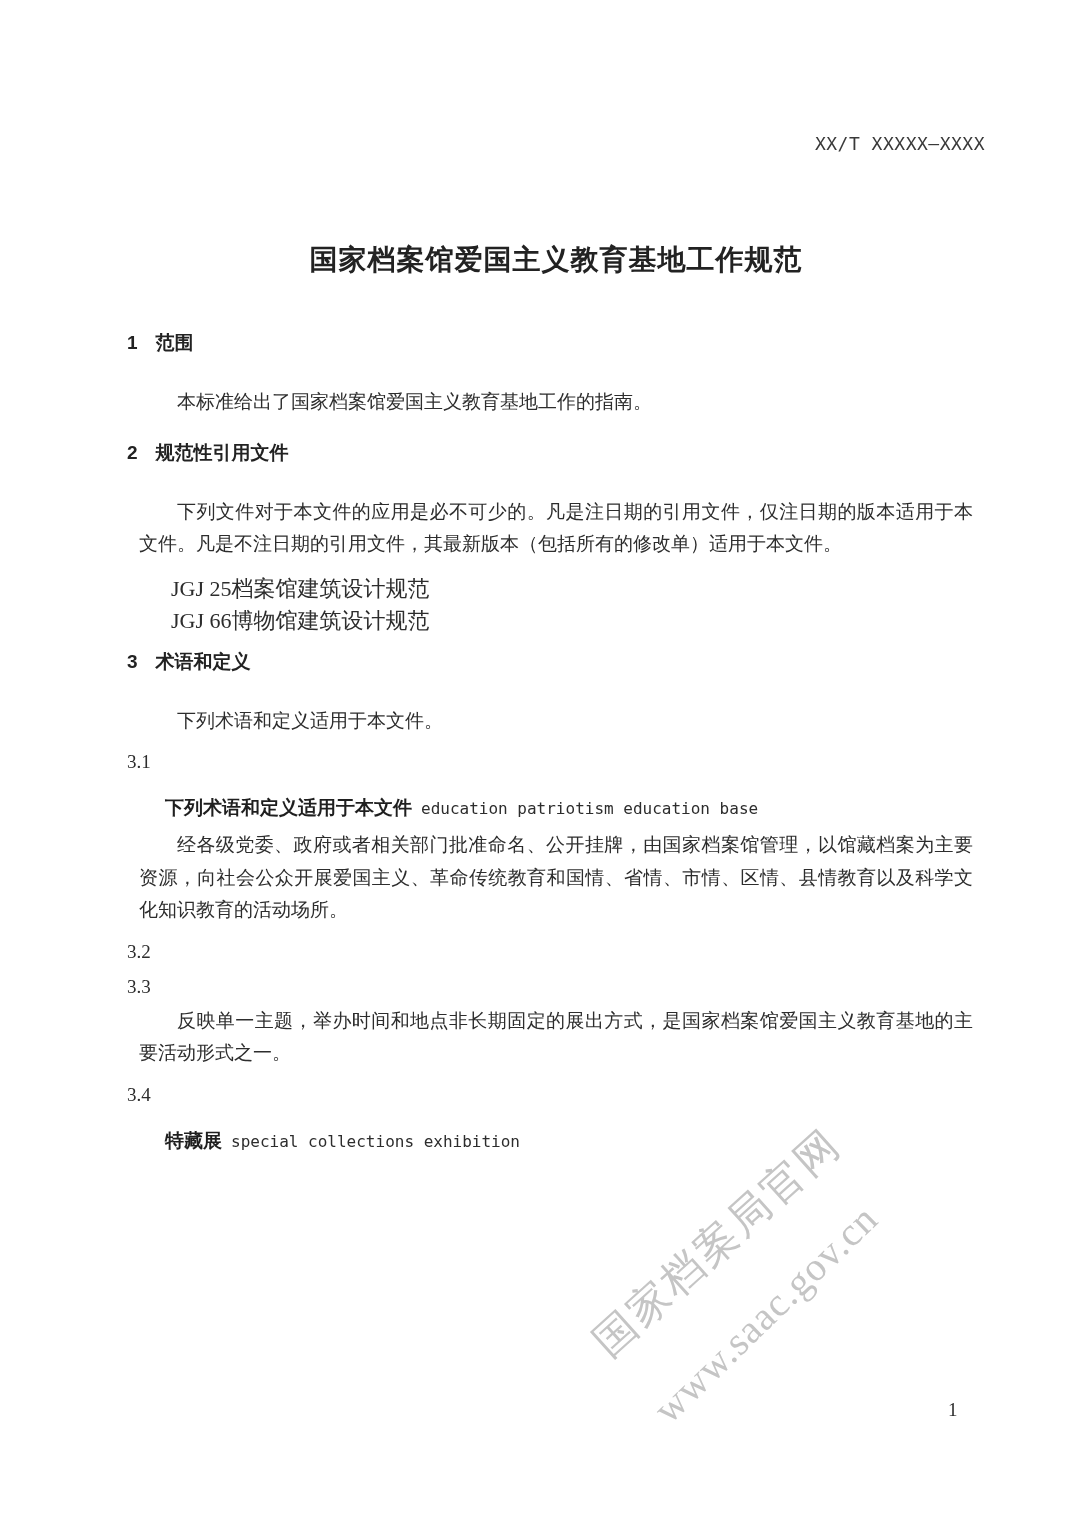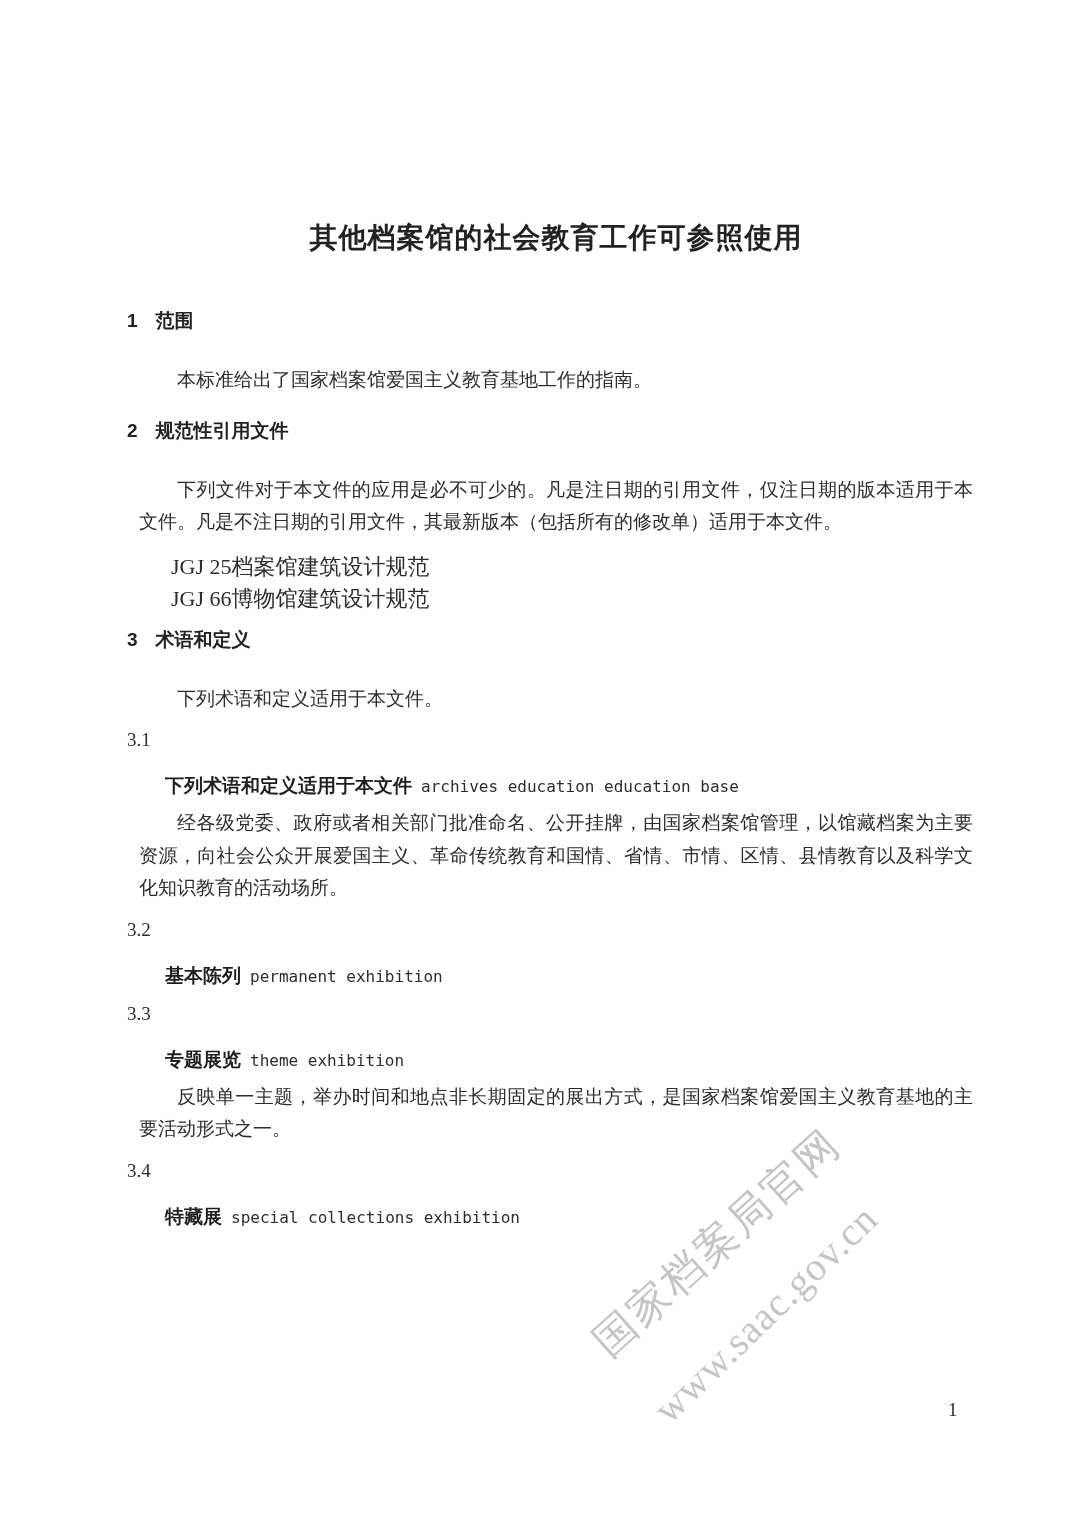--- a/index.html
+++ b/index.html
@@ -112,22 +112,23 @@
 
 <div class="page">
 
   <div class="watermark">
     <span class="wm-line1">国家档案局官网</span>
     <span class="wm-line2">www.saac.gov.cn</span>
   </div>
 
   <div class="content">
 
+    <div class="doc-code">XX/T XXXXX—XXXX</div>
 
-    <h1 class="title">其他档案馆的社会教育工作可参照使用</h1>
+    <h1 class="title">国家档案馆爱国主义教育基地工作规范</h1>
 
     <div class="sec-heading mt-sec1">
       <span>1</span>
       <span>范围</span>
     </div>
     <p class="p after-heading">本标准给出了国家档案馆爱国主义教育基地工作的指南。</p>
 
     <div class="sec-heading mt-sec2">
       <span>2</span>
       <span>规范性引用文件</span>
@@ -137,33 +138,27 @@
     <p class="ref">JGJ 66博物馆建筑设计规范</p>
 
     <div class="sec-heading mt-sec3">
       <span>3</span>
       <span>术语和定义</span>
     </div>
     <p class="p after-heading">下列术语和定义适用于本文件。</p>
 
     <div class="num-line">3.1</div>
     <div class="term-line">
-      <span class="term-zh">下列术语和定义适用于本文件</span><span class="term-en">archives education education base</span>
+      <span class="term-zh">下列术语和定义适用于本文件</span><span class="term-en">education patriotism education base</span>
     </div>
     <p class="p def">经各级党委、政府或者相关部门批准命名、公开挂牌，由国家档案馆管理，以馆藏档案为主要资源，向社会公众开展爱国主义、革命传统教育和国情、省情、市情、区情、县情教育以及科学文化知识教育的活动场所。</p>
 
     <div class="num-line">3.2</div>
-    <div class="term-line">
-      <span class="term-zh">基本陈列</span><span class="term-en">permanent exhibition</span>
-    </div>
 
     <div class="num-line">3.3</div>
-    <div class="term-line">
-      <span class="term-zh">专题展览</span><span class="term-en">theme exhibition</span>
-    </div>
     <p class="p def">反映单一主题，举办时间和地点非长期固定的展出方式，是国家档案馆爱国主义教育基地的主要活动形式之一。</p>
 
     <div class="num-line">3.4</div>
     <div class="term-line">
       <span class="term-zh">特藏展</span><span class="term-en">special collections exhibition</span>
     </div>
 
   </div>
 
   <div class="page-num">1</div>

